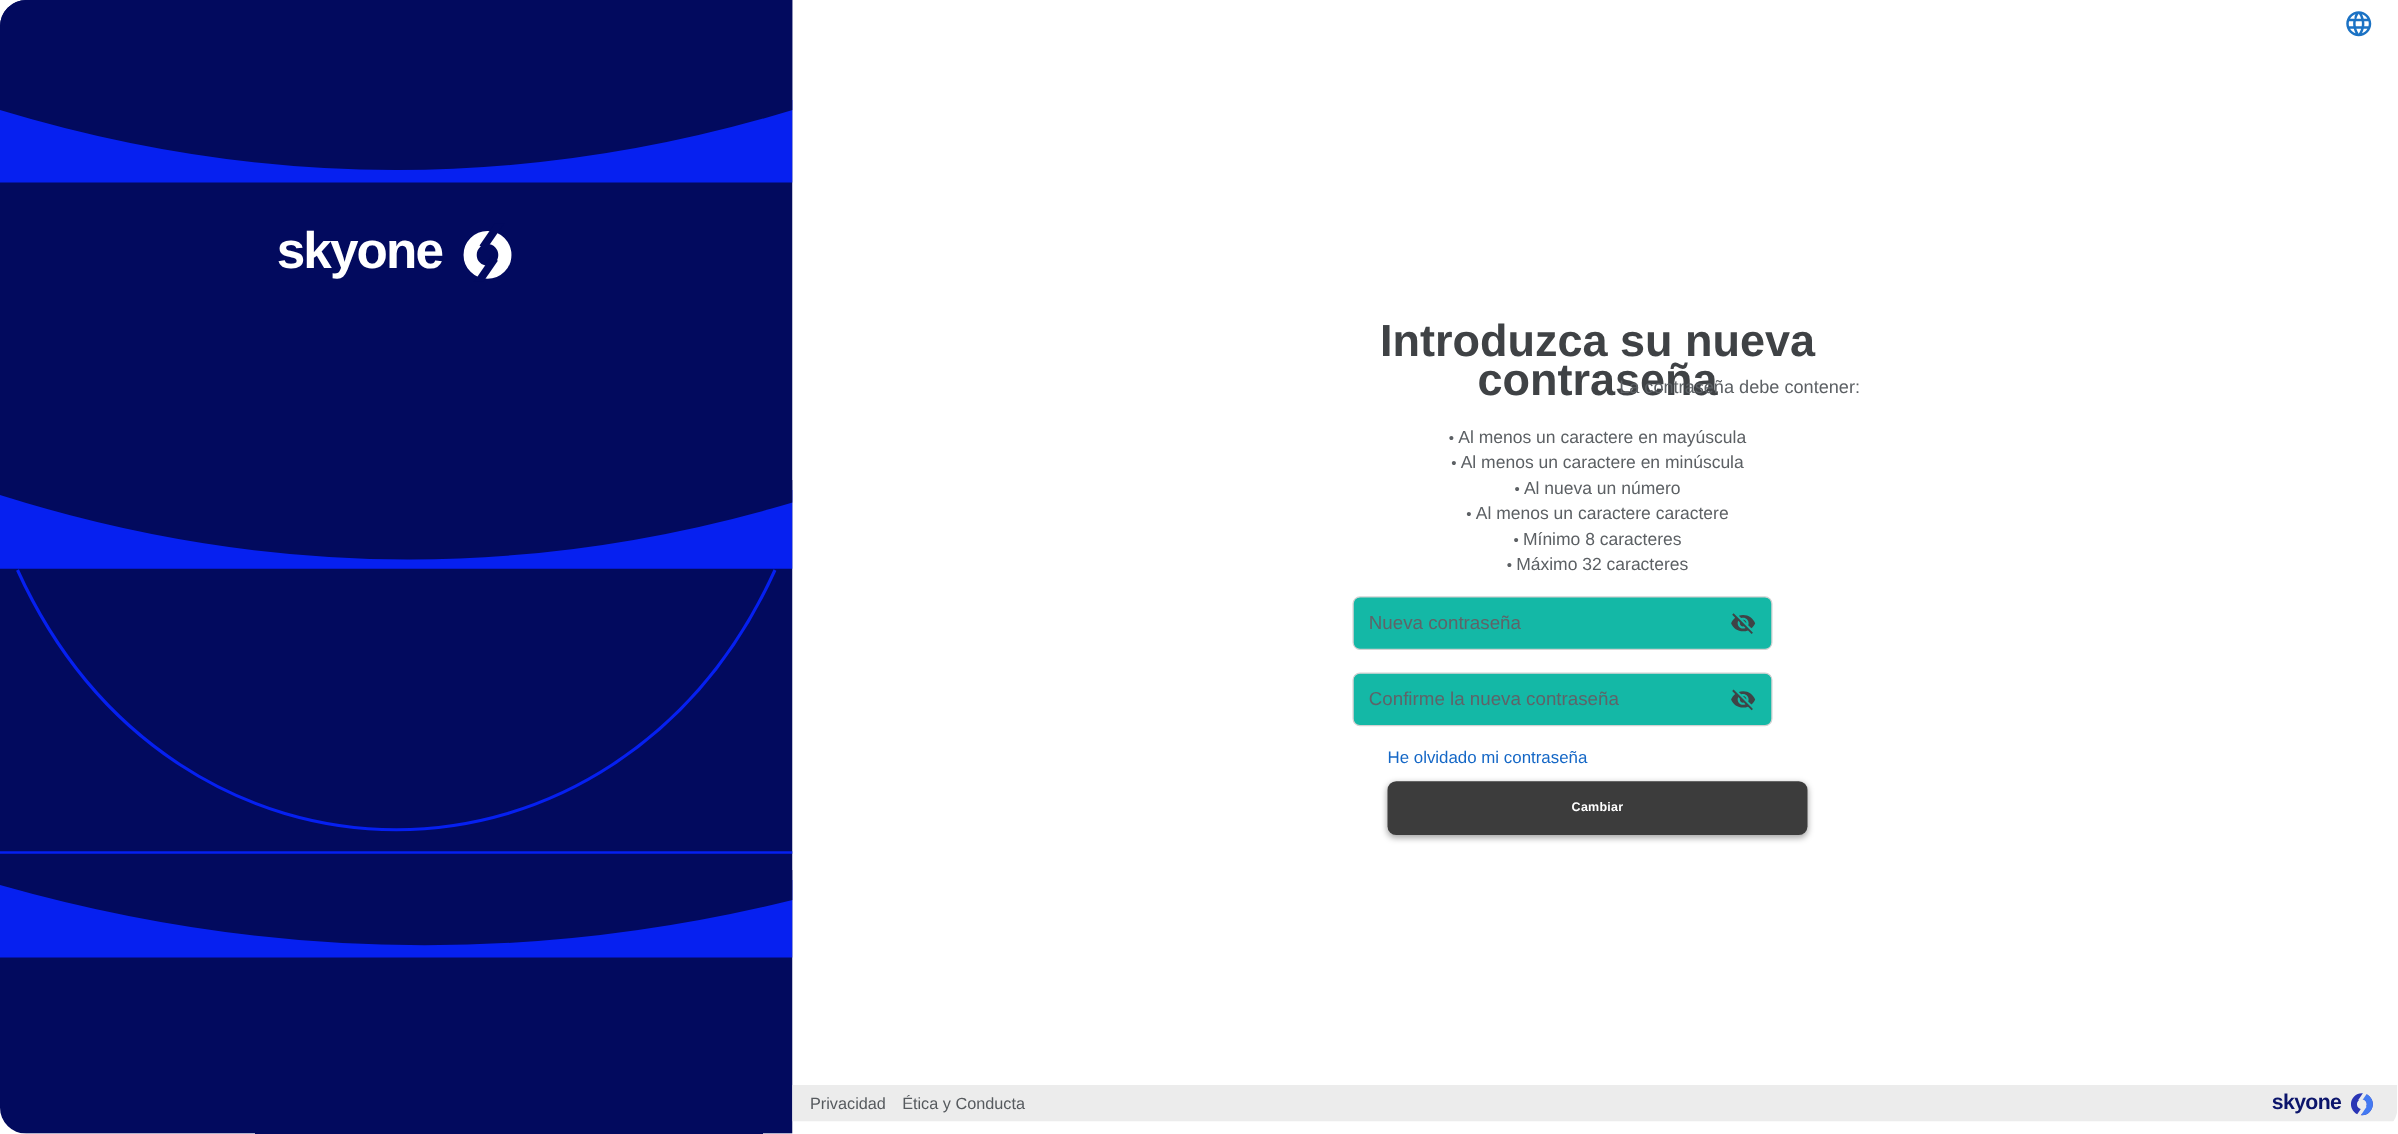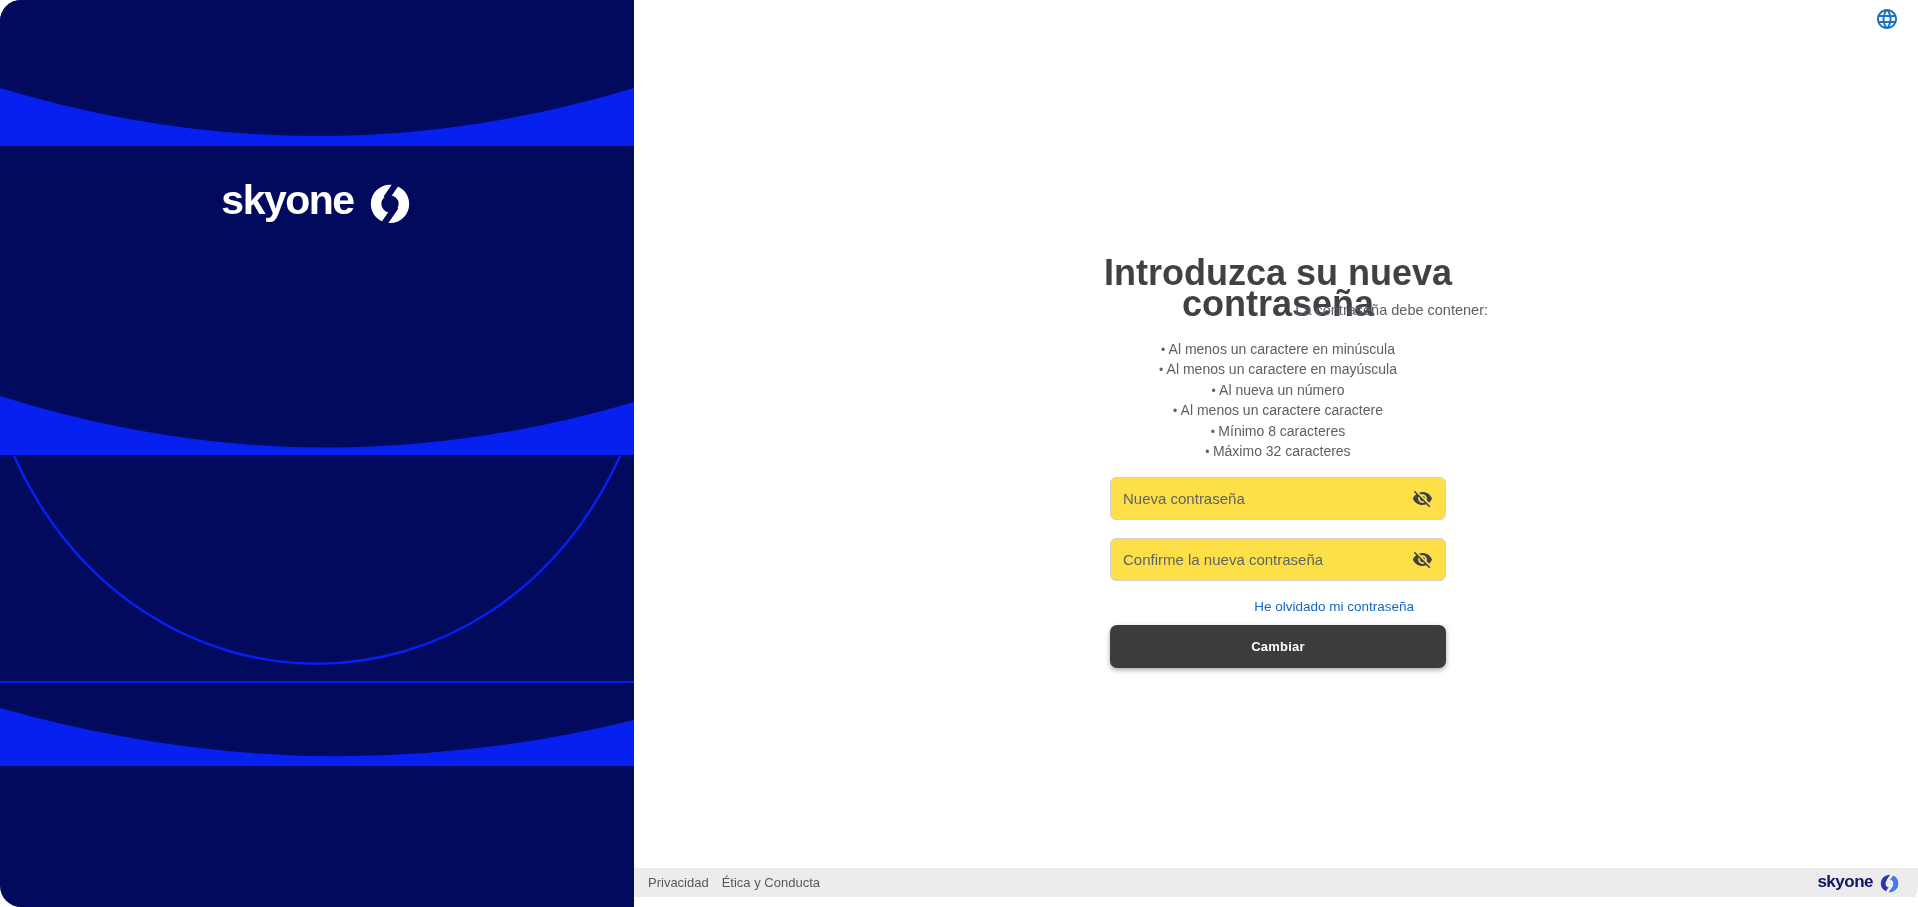--- a/index.html
+++ b/index.html
@@ -33,47 +33,47 @@
   .form-subtitle{
     position:absolute;left:1068px;top:302px;width:420px;
     text-align:right;font-size:14.5px;color:#5c6064;
   }
   .req-list{
     position:absolute;left:1068px;top:340px;width:420px;
     text-align:center;font-size:14px;line-height:19.4px;color:#5c6064;
   }
   .req-item::before{content:"•  ";font-size:12px;color:#5c6064;}
   .pw-field{
-    position:absolute;left:1110px;width:336px;height:43px;box-sizing:border-box;
-    border:1px solid #d2d2d2;border-radius:6px;background:#fde047;
+    position:absolute;left:1082px;width:336px;height:43px;box-sizing:border-box;
+    border:1px solid #d2d2d2;border-radius:6px;background:#14b8a6;
   }
   .pw-field.f1{top:477px;}
   .pw-field.f2{top:538px;}
   .pw-field input{
     position:absolute;left:0;top:0;width:100%;height:100%;box-sizing:border-box;
     border:none;outline:none;background:transparent;
     padding:0 44px 0 12px;font-size:15px;color:#333;
     font-family:"Liberation Sans","DejaVu Sans",sans-serif;
   }
   .pw-field input::placeholder{color:#5f6368;opacity:1;}
   .vis-toggle{
     position:absolute;right:11px;top:50%;transform:translateY(-50%);
     width:24px;height:24px;border:none;background:transparent;padding:0;cursor:pointer;
     display:flex;align-items:center;justify-content:center;
   }
   .forgot-row{
-    position:absolute;left:1078px;top:597px;width:336px;text-align:right;
+    position:absolute;left:1110px;top:597px;width:336px;
   }
   .forgot-row a{
     font-size:13.5px;color:#1467c6;text-decoration:none;font-weight:500;cursor:pointer;
   }
   .submit-btn{
     position:absolute;left:1110px;top:625px;width:336px;height:43px;
     background:#3c3c3c;border:none;border-radius:7px;cursor:pointer;
-    color:#ffffff;font-size:13px;font-weight:bold;letter-spacing:.2px;
+    color:#ffffff;font-size:10px;font-weight:bold;letter-spacing:.2px;
     font-family:"Liberation Sans","DejaVu Sans",sans-serif;
     box-shadow:0 2px 5px rgba(0,0,0,.35);
   }
   
   .footer{
     position:absolute;left:634px;top:868px;width:1284px;height:29px;
     background:#ececec;display:flex;align-items:center;
     padding:0 18px 0 14px;box-sizing:border-box;
   }
   .footer .links{display:flex;gap:13px;}
@@ -120,22 +120,22 @@
   <button class="lang-btn">
     <svg width="24" height="24" viewBox="0 0 24 24" fill="#1b72c4">
       <path d="M11.99 2C6.47 2 2 6.48 2 12s4.47 10 9.99 10C17.52 22 22 17.52 22 12S17.52 2 11.99 2zm6.93 6h-2.95c-.32-1.25-.78-2.45-1.38-3.56 1.84.63 3.37 1.91 4.33 3.56zM12 4.04c.83 1.2 1.48 2.53 1.91 3.96h-3.82c.43-1.43 1.08-2.76 1.91-3.96zM4.26 14C4.1 13.36 4 12.69 4 12s.1-1.36.26-2h3.38c-.08.66-.14 1.32-.14 2 0 .68.06 1.34.14 2H4.26zm.82 2h2.95c.32 1.25.78 2.45 1.38 3.56-1.84-.63-3.37-1.9-4.33-3.56zm2.95-8H5.08c.96-1.66 2.49-2.93 4.33-3.56C8.81 5.55 8.35 6.75 8.67 8zM12 19.96c-.83-1.2-1.48-2.53-1.91-3.96h3.82c-.43 1.43-1.08 2.76-1.91 3.96zM14.34 14H9.66c-.09-.66-.16-1.32-.16-2 0-.68.07-1.35.16-2h4.68c.09.65.16 1.32.16 2 0 .68-.07 1.34-.16 2zm.25 5.56c.6-1.11 1.06-2.31 1.38-3.56h2.95c-.96 1.65-2.49 2.93-4.33 3.56zM16.36 14c.08-.66.14-1.32.14-2 0-.68-.06-1.34-.14-2h3.38c.16.64.26 1.31.26 2s-.1 1.36-.26 2h-3.38z"></path>
     </svg>
   </button>
 
   <h1 class="form-title">Introduzca su nueva contraseña</h1>
   <div class="form-subtitle">La contraseña debe contener:</div>
 
   <div class="req-list">
+    <div class="req-item">Al menos un caractere en mayúscula</div>
     <div class="req-item">Al menos un caractere en minúscula</div>
-    <div class="req-item">Al menos un caractere en mayúscula</div>
     <div class="req-item">Al nueva un número</div>
     <div class="req-item">Al menos un caractere caractere</div>
     <div class="req-item">Mínimo 8 caracteres</div>
     <div class="req-item">Máximo 32 caracteres</div>
   </div>
 
   <div class="pw-field f1">
     <input type="password" placeholder="Nueva contraseña" style="">
     <button class="vis-toggle">
       <svg width="21" height="21" viewBox="0 0 24 24" fill="#3f4346">

